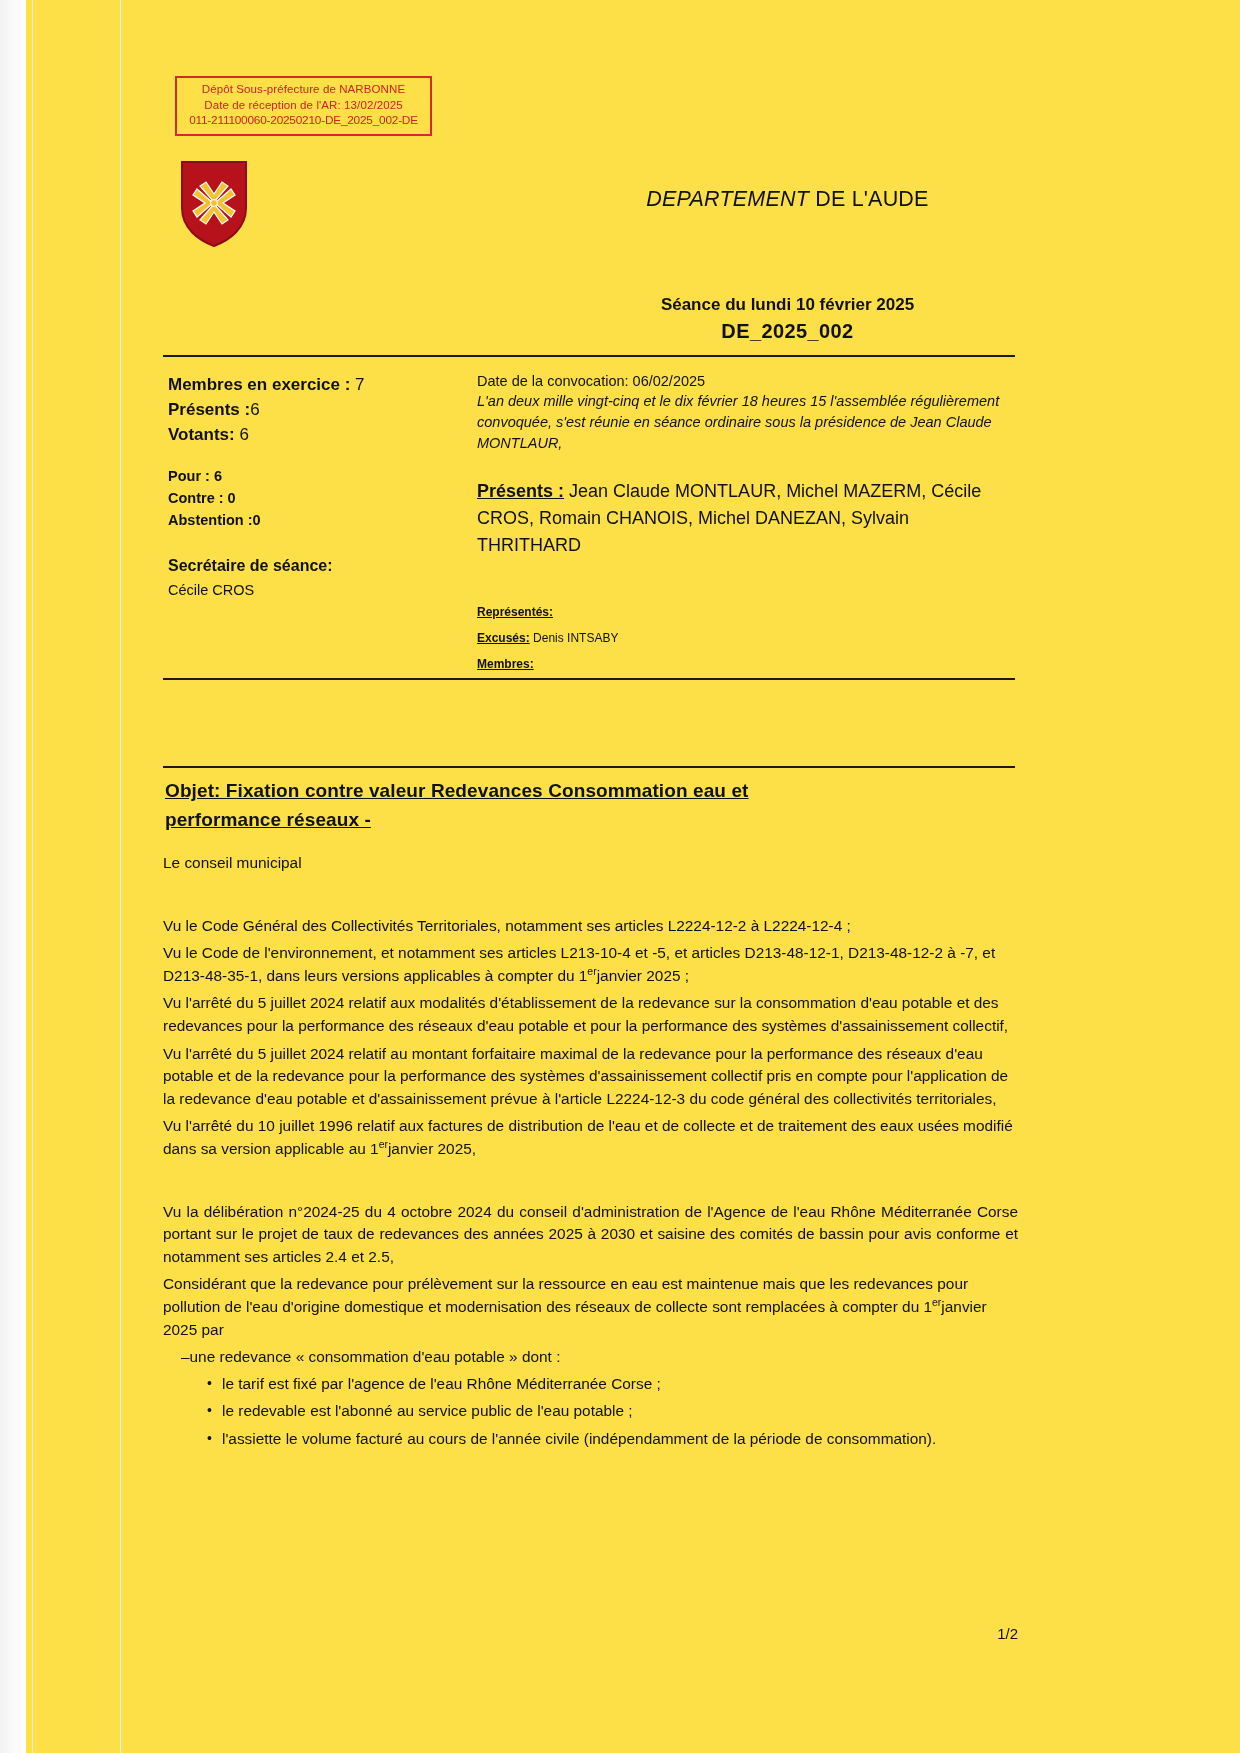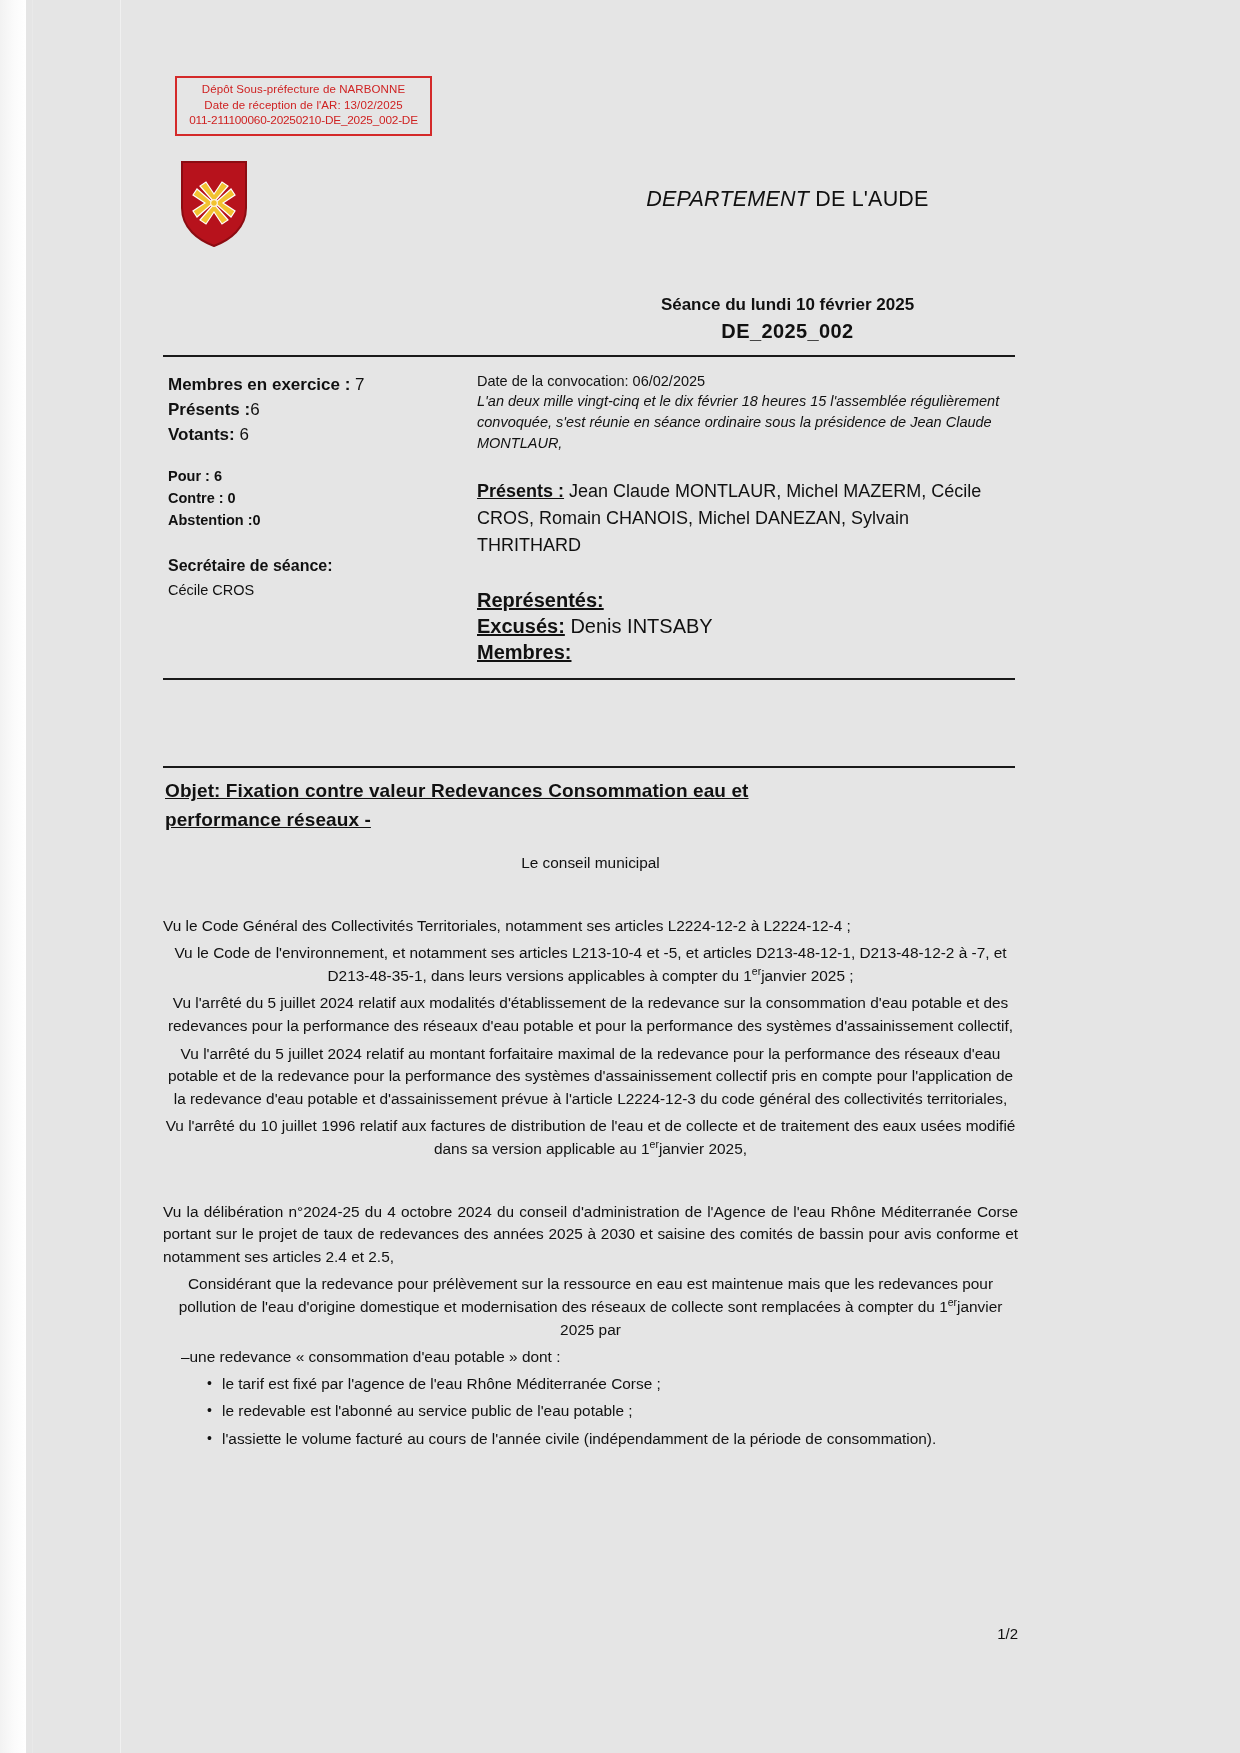--- a/index.html
+++ b/index.html
@@ -9,21 +9,21 @@
   }
   body {
     font-family: "Liberation Sans", sans-serif;
     color: #111111;
   }
   .page {
     position: relative;
     width: 1240px;
     height: 1753px;
     margin: 0 auto;
-    background: #e5e5e5;
+    background: #fde047;
     overflow: hidden;
   }
   
   .scan-edge-left {
     position: absolute;
     left: 0; top: 0;
     width: 26px; height: 1753px;
     background: linear-gradient(to right, #f2f2f2 0%, #fbfbfb 55%, #ffffff 100%);
   }
   .scan-line {
@@ -153,22 +153,22 @@
   .presents-line {
     margin-top: 24px;
     font-size: 18px;
     line-height: 27px;
   }
   .ul-bold {
     font-weight: bold;
     text-decoration: underline;
   }
   .status-block {
-    margin-top: 28px;
-    font-size: 20px;
+    margin-top: 40px;
+    font-size: 12px;
     line-height: 26px;
   }
 
   
   .objet {
     position: absolute;
     left: 165px;
     top: 776px;
     width: 700px;
     font-size: 19px;
@@ -180,21 +180,21 @@
 
   
   .body {
     position: absolute;
     left: 163px;
     top: 852px;
     width: 855px;
     font-size: 15.4px;
     line-height: 22.6px;
   }
-  .body p { margin: 0 0 5px 0; text-align: center; }
+  .body p { margin: 0 0 5px 0; }
   .body p.just { text-align: justify; margin-top: 40px; }
   .body sup {
     font-size: 0.68em;
     vertical-align: super;
     line-height: 0;
   }
   .dash-item {
     margin: 3px 0 4px 18px;
     font-size: 15.4px;
     line-height: 22.6px;

